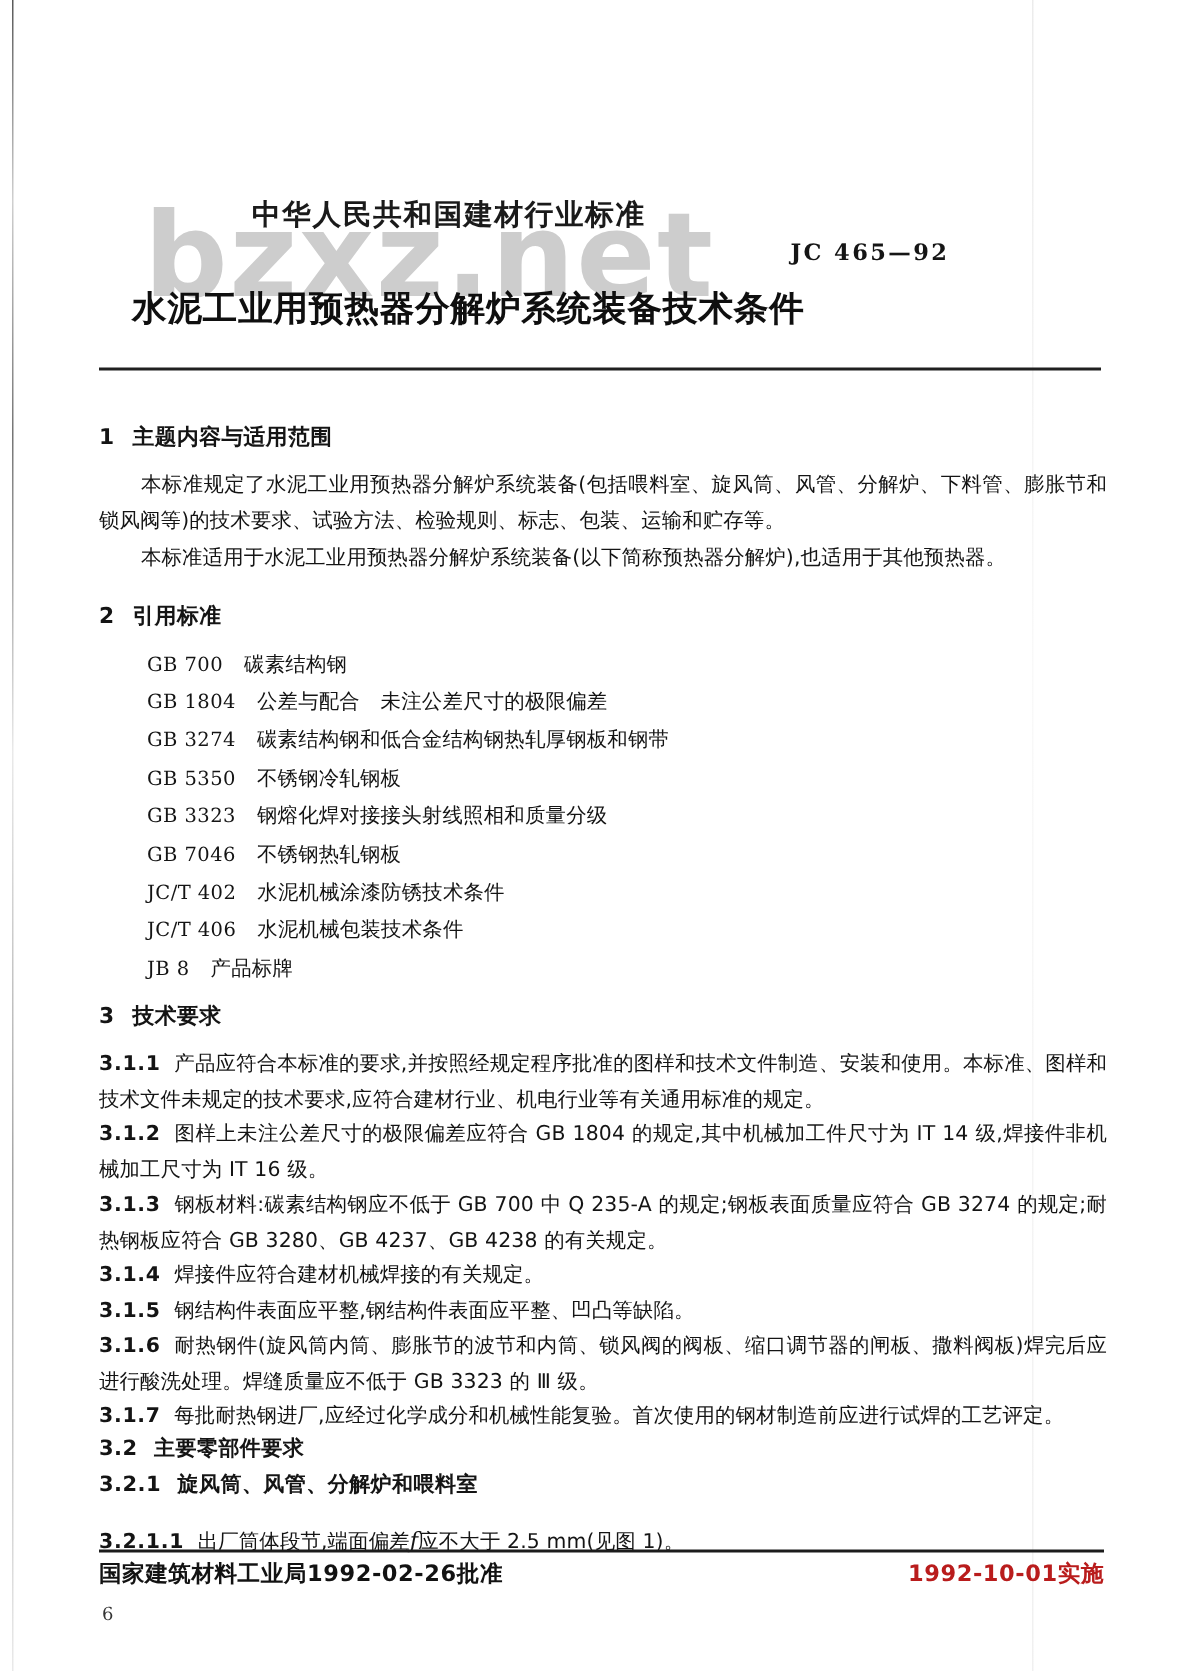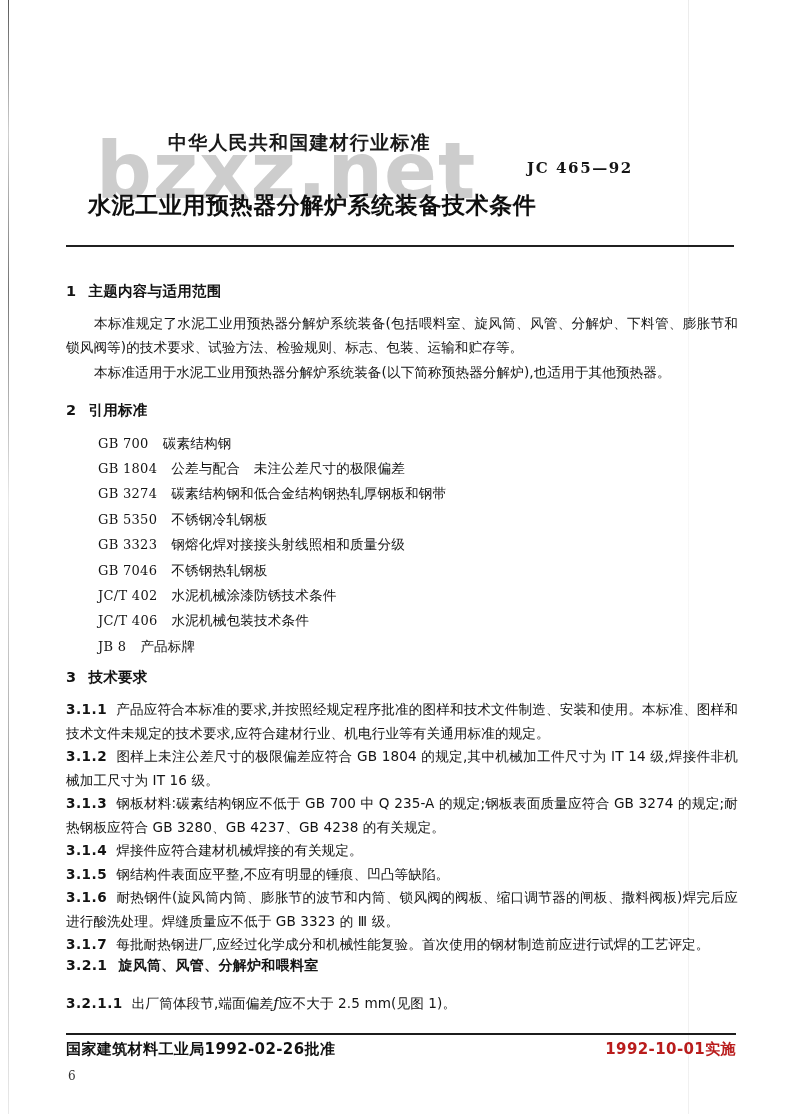--- a/index.html
+++ b/index.html
@@ -293,24 +293,27 @@
 
     <div class="sec-h1">
       <span class="num">3</span><span>技术要求</span>
     </div>
 
 
     <p class="clause"><span class="cnum">3.1.1</span><span>产品应符合本标准的要求,并按照经规定程序批准的图样和技术文件制造、安装和使用。本标准、图样和技术文件未规定的技术要求,应符合建材行业、机电行业等有关通用标准的规定。</span></p>
     <p class="clause"><span class="cnum">3.1.2</span><span>图样上未注公差尺寸的极限偏差应符合 GB 1804 的规定,其中机械加工件尺寸为 IT 14 级,焊接件非机械加工尺寸为 IT 16 级。</span></p>
     <p class="clause"><span class="cnum">3.1.3</span><span>钢板材料:碳素结构钢应不低于 GB 700 中 Q 235-A 的规定;钢板表面质量应符合 GB 3274 的规定;耐热钢板应符合 GB 3280、GB 4237、GB 4238 的有关规定。</span></p>
     <p class="clause"><span class="cnum">3.1.4</span><span>焊接件应符合建材机械焊接的有关规定。</span></p>
-    <p class="clause"><span class="cnum">3.1.5</span><span>钢结构件表面应平整,不应有明显的锤痕、凹凸等缺陷。</span></p>
+    <p class="clause"><span class="cnum">3.1.5</span><span>钢结构件表面应平整,钢结构件表面应平整、凹凸等缺陷。</span></p>
     <p class="clause"><span class="cnum">3.1.6</span><span>耐热钢件(旋风筒内筒、膨胀节的波节和内筒、锁风阀的阀板、缩口调节器的闸板、撒料阀板)焊完后应进行酸洗处理。焊缝质量应不低于 GB 3323 的 Ⅲ 级。</span></p>
     <p class="clause"><span class="cnum">3.1.7</span><span>每批耐热钢进厂,应经过化学成分和机械性能复验。首次使用的钢材制造前应进行试焊的工艺评定。</span></p>
 
+    <div class="sec-h2">
+      <span class="num">3.2</span><span>主要零部件要求</span>
+    </div>
     <div class="sec-h3">
       <span class="num">3.2.1</span><span>旋风筒、风管、分解炉和喂料室</span>
     </div>
     <p class="clause"><span class="cnum">3.2.1.1</span><span>出厂筒体段节,端面偏差</span><span class="sym-f">ƒ</span><span>应不大于 2.5 mm(见图 1)。</span></p>
 
   </div>
 
   <div id="footer-rule"></div>
   <div id="footer">
     <div id="footer-approve">国家建筑材料工业局1992-02-26批准</div>

